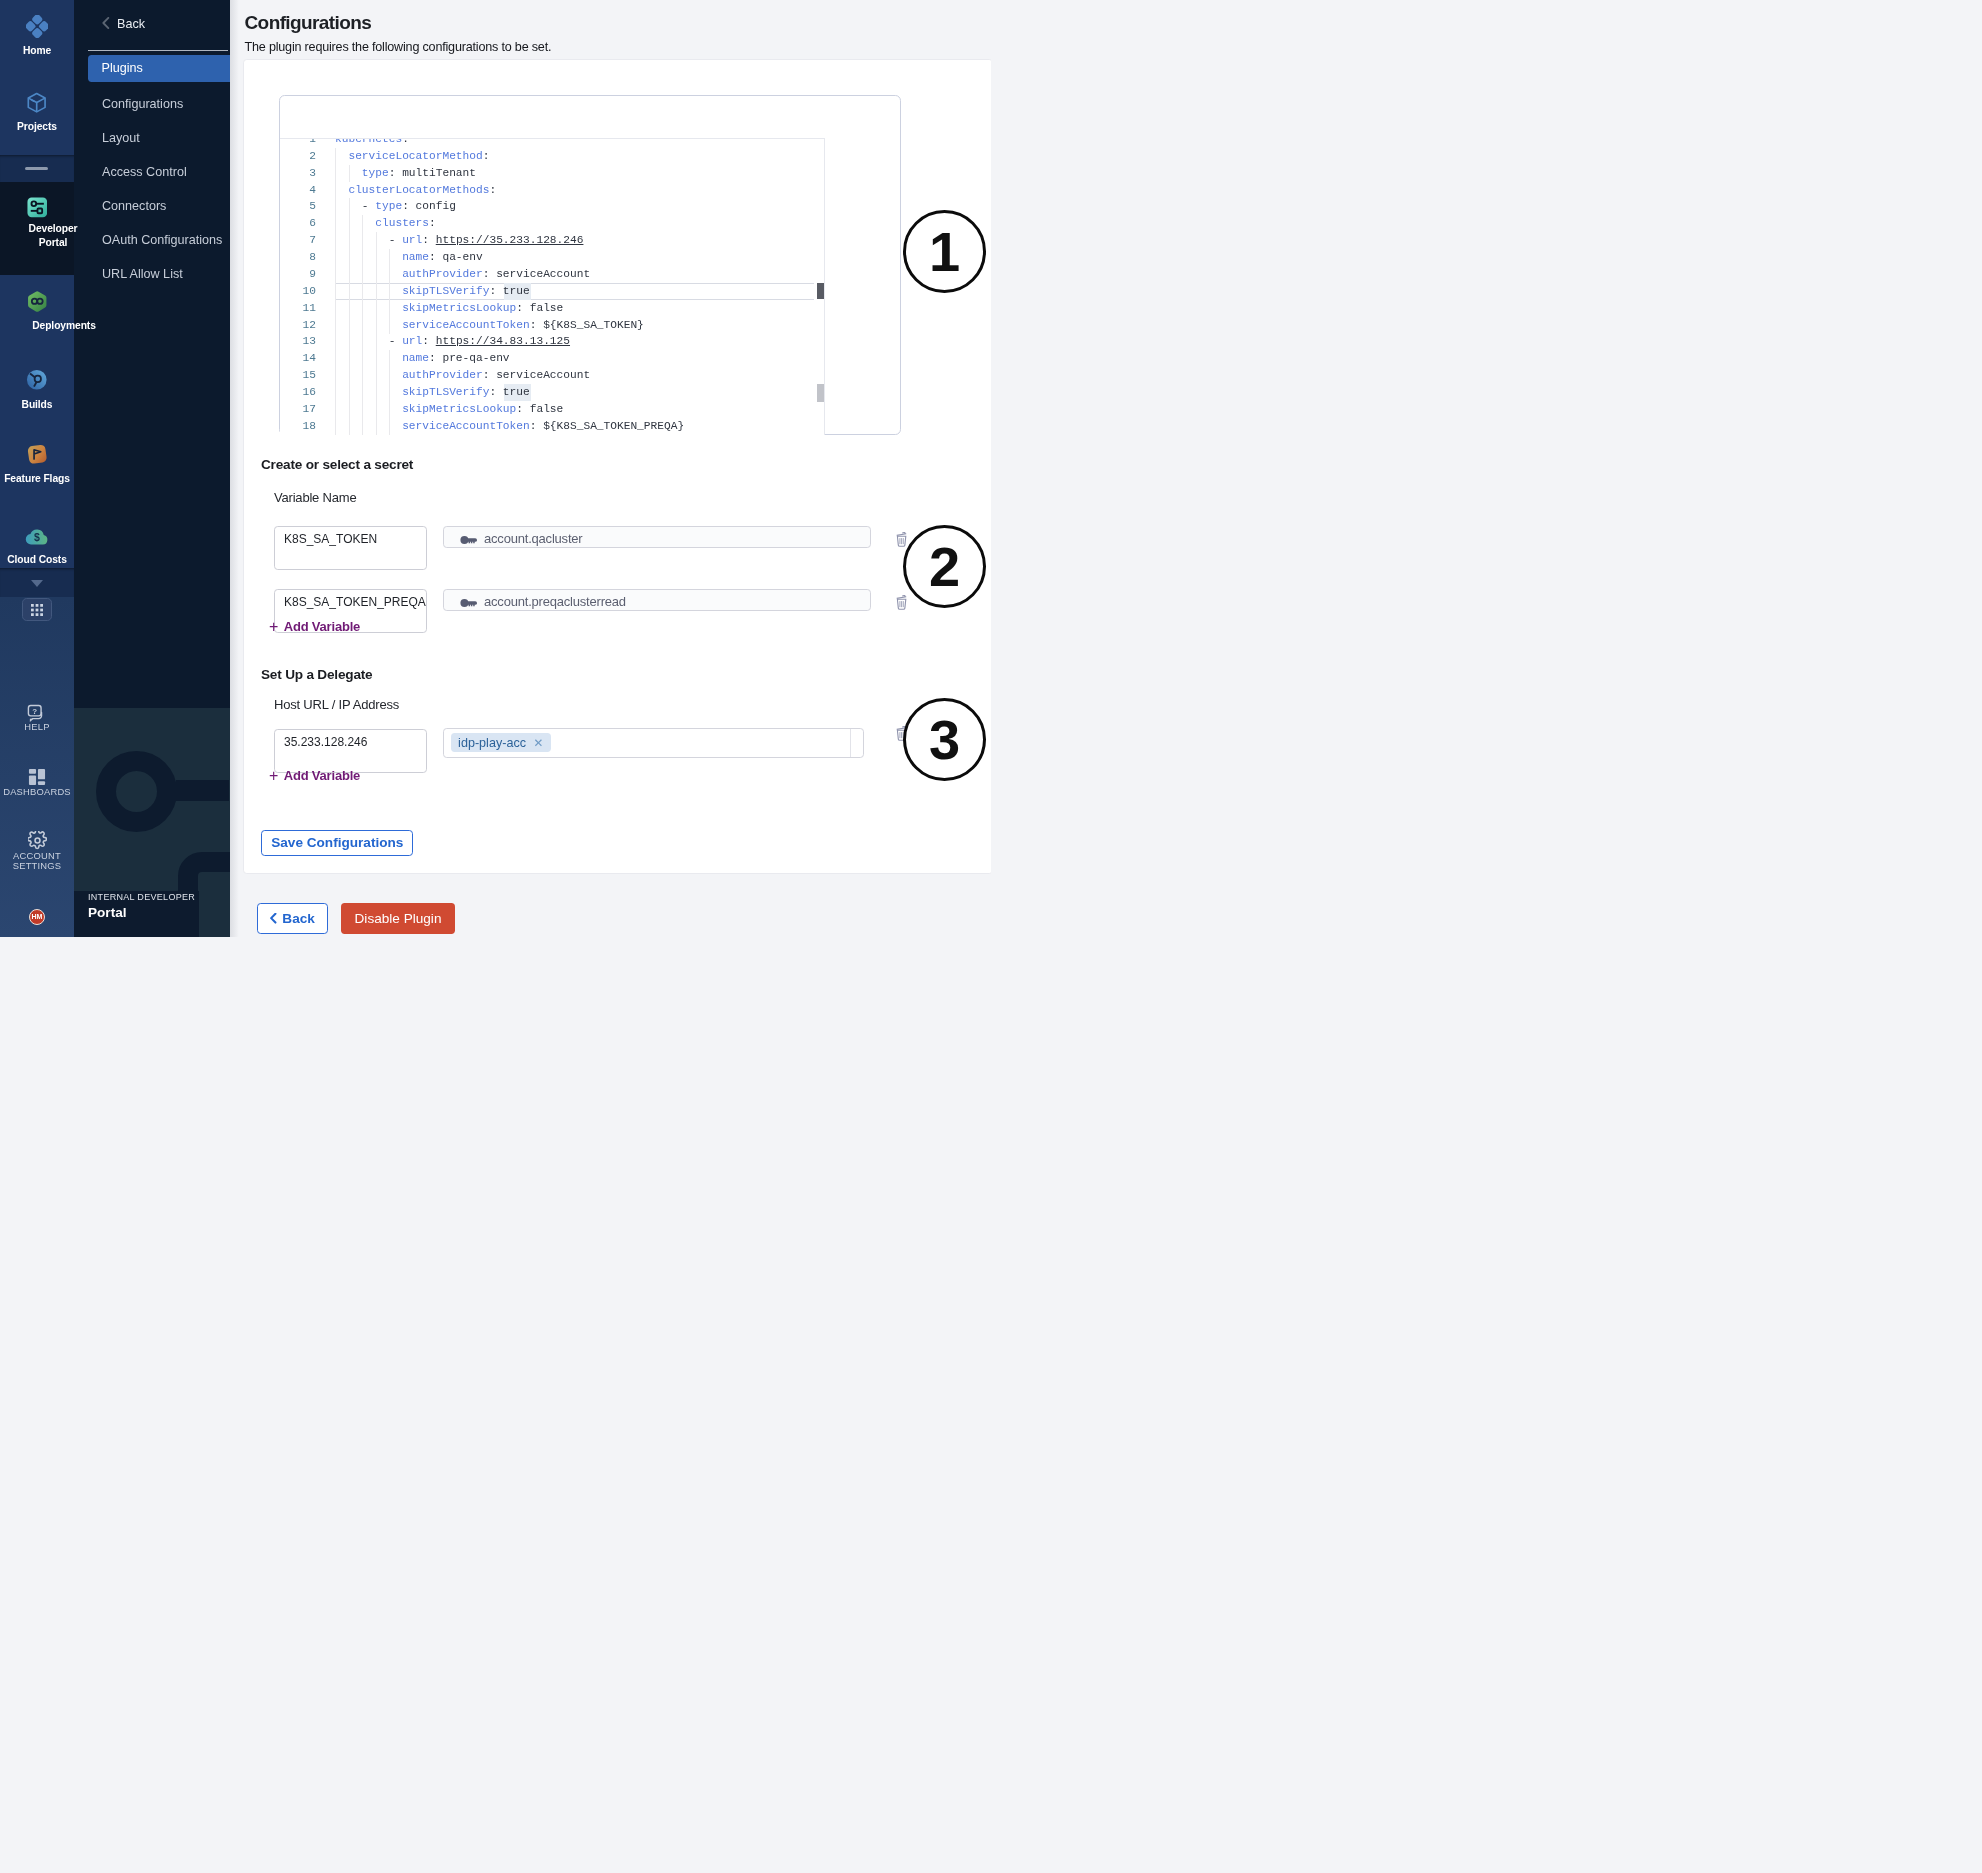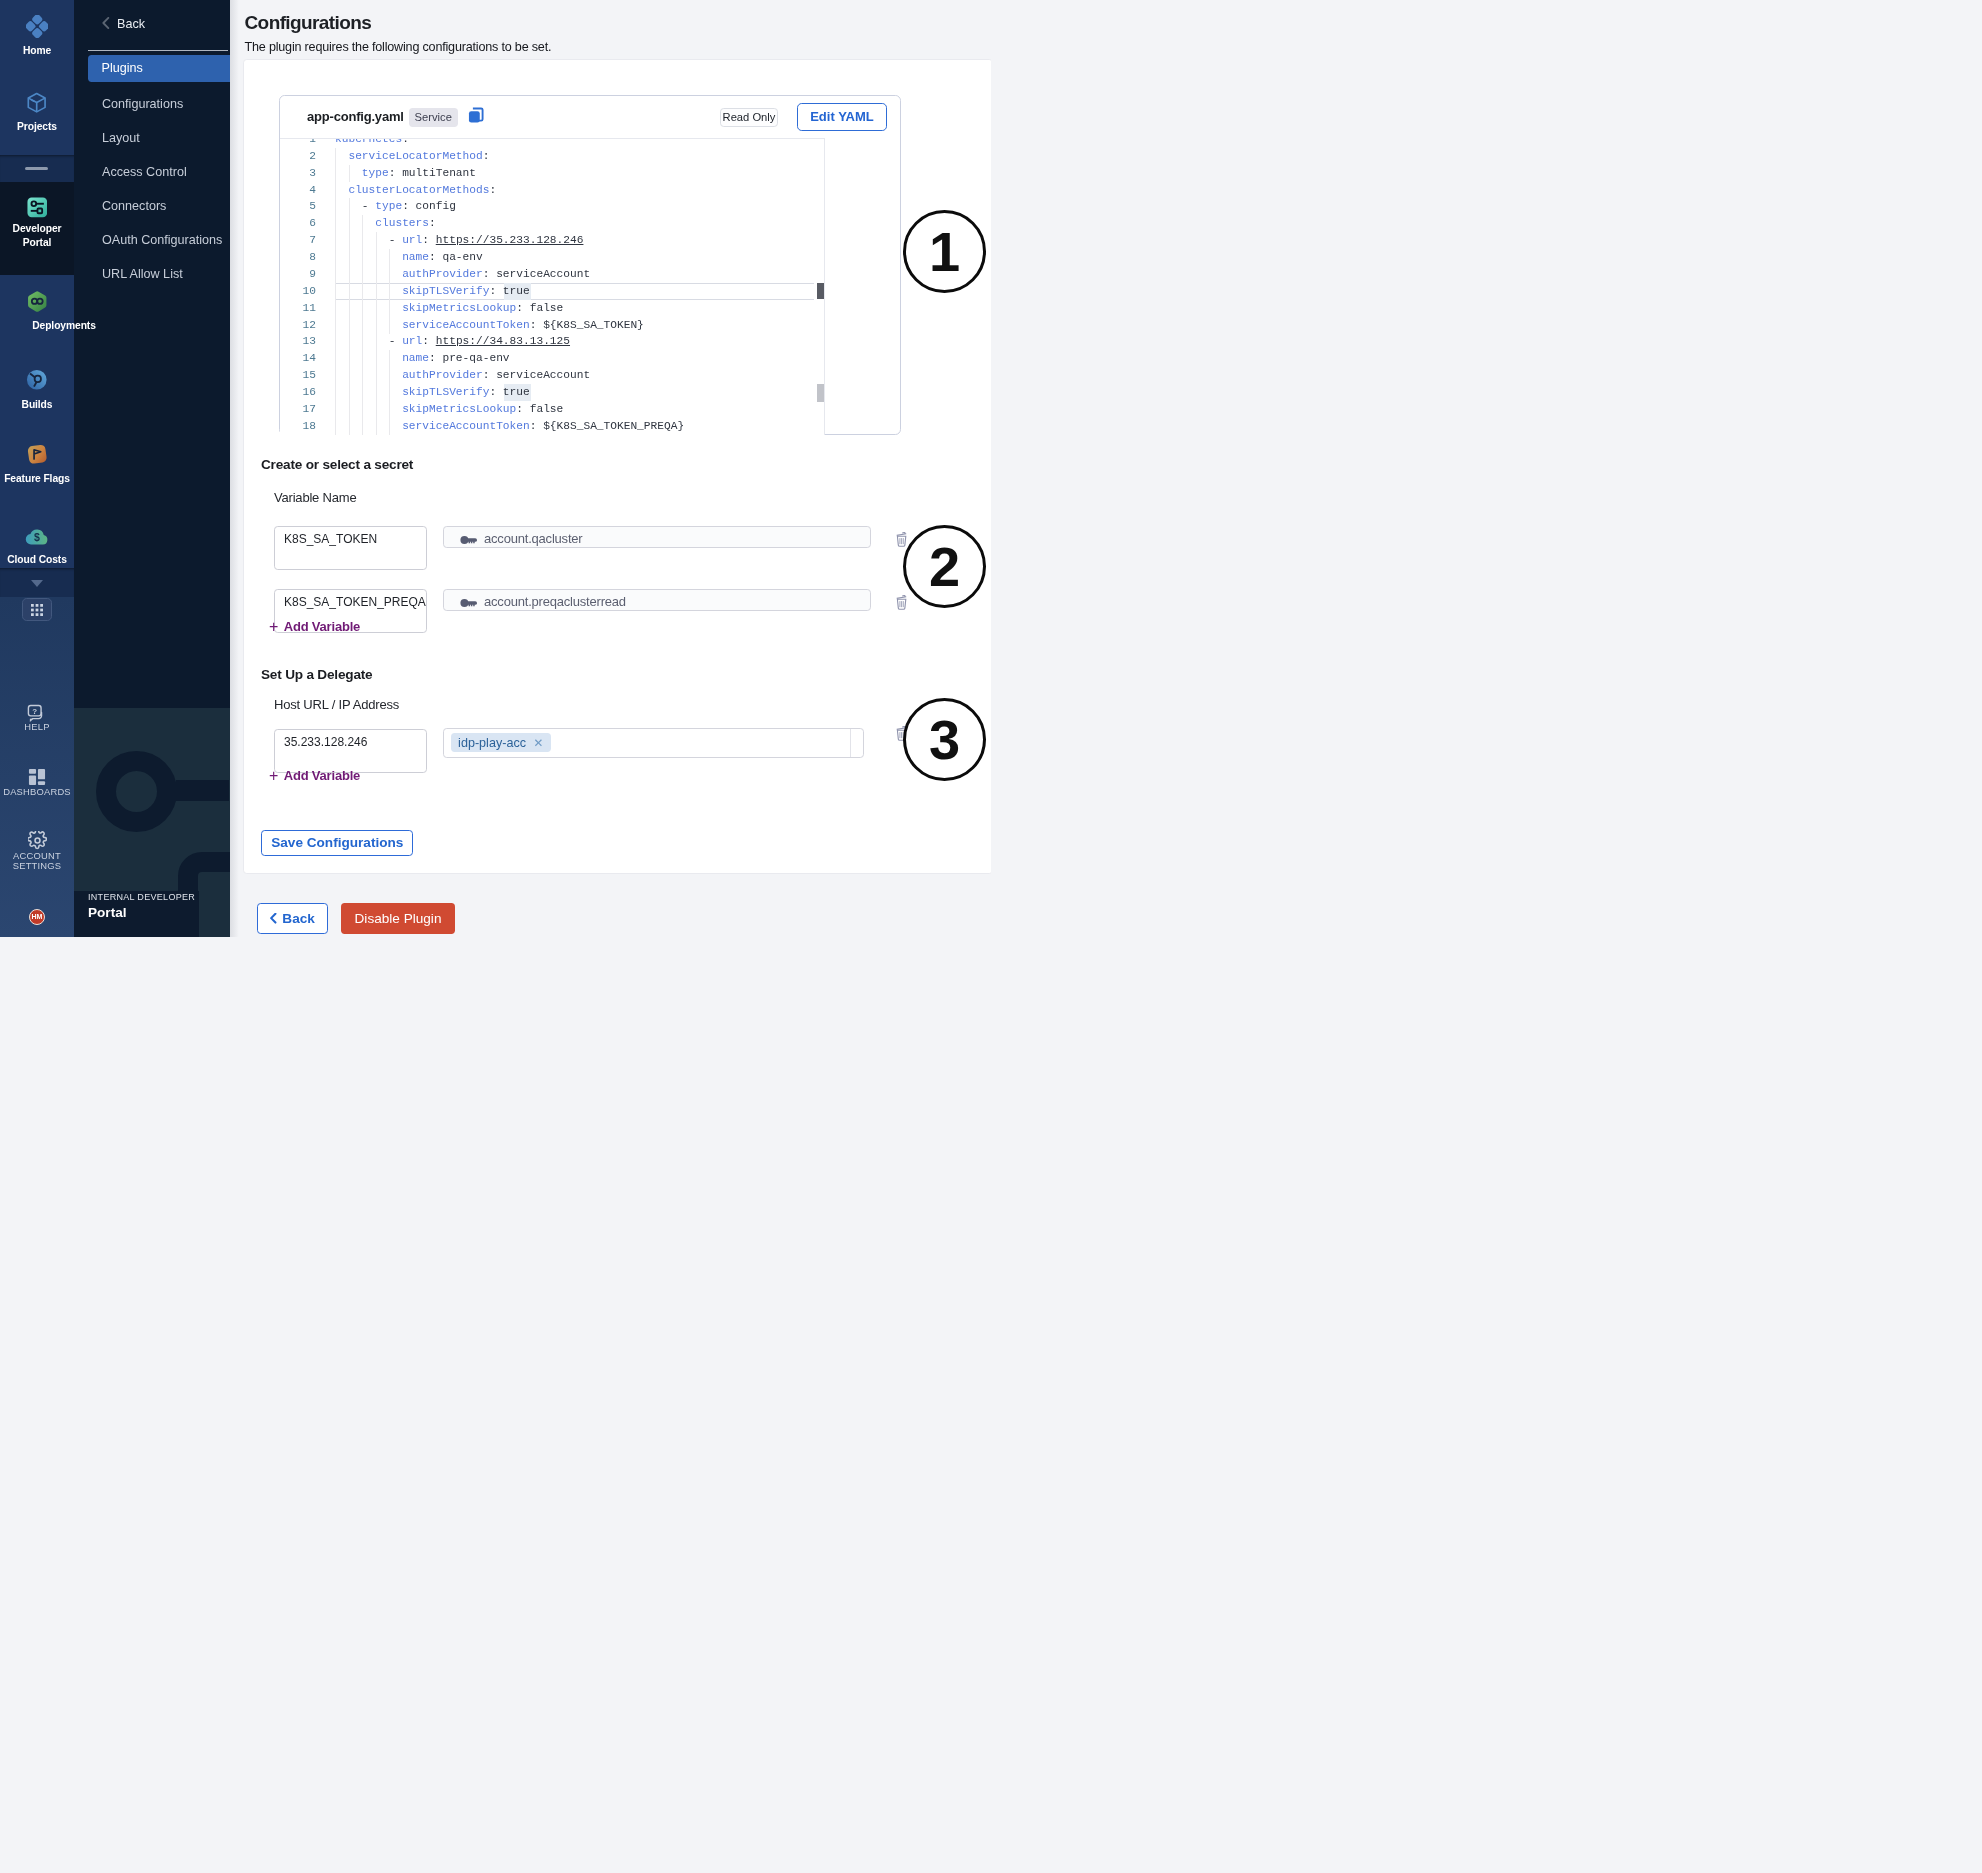--- a/index.html
+++ b/index.html
@@ -120,21 +120,21 @@
           </linearGradient>
         </defs>
     <rect x="0.5" y="0.5" width="21" height="21" rx="4.5" fill="url(#gmint)"></rect>
     <g stroke="#0a1423" stroke-width="2" fill="none">
       <circle cx="7.3" cy="7.2" r="2.5"></circle>
           <path d="M9.8 7.2 H18"></path>
       <path d="M4 14.8 H11.2"></path>
           <rect x="11.2" y="12.3" width="5" height="5" rx="1"></rect>
     </g>
       </svg></div>
-  <div class="sb1item" style="top:222px;">Developer<br>Portal</div>
+  <div class="sb1item" style="top:222px;margin-left:16px;">Developer<br>Portal</div>
 
   <div class="icwrap" style="top:290px;"><svg width="22.5" height="22.5" viewBox="0 0 24 24">
     <defs>
           <linearGradient id="ghex" x1="0" y1="0" x2="1" y2="1">
             <stop offset="0" stop-color="#74c065"></stop>
             <stop offset="1" stop-color="#337f44"></stop>
           </linearGradient>
         </defs>
     <path d="M10.6 1.8 a2.8 2.8 0 0 1 2.8 0 l7 4.05 a2.8 2.8 0 0 1 1.4 2.42 v8.1 a2.8 2.8 0 0 1 -1.4 2.42 l-7 4.05 a2.8 2.8 0 0 1 -2.8 0 l-7 -4.05 a2.8 2.8 0 0 1 -1.4 -2.42 v-8.1 a2.8 2.8 0 0 1 1.4 -2.42 Z" fill="url(#ghex)"></path>
     <g stroke="#16253e" stroke-width="1.9" fill="none">
@@ -272,30 +272,20 @@
             <div class="cl" style="top:253px"><div class="guide" style="left:55px;top:0;height:17px;"></div><div class="guide" style="left:69px;top:0;height:17px;"></div><div class="guide" style="left:82px;top:0;height:17px;"></div><div class="guide" style="left:96px;top:0;height:17px;"></div><div class="guide" style="left:109px;top:0;height:17px;"></div><div class="ln">16</div><div class="ct">          <span class="k">skipTLSVerify</span>: true</div></div>
             <div class="cl" style="top:270px"><div class="guide" style="left:55px;top:0;height:17px;"></div><div class="guide" style="left:69px;top:0;height:17px;"></div><div class="guide" style="left:82px;top:0;height:17px;"></div><div class="guide" style="left:96px;top:0;height:17px;"></div><div class="guide" style="left:109px;top:0;height:17px;"></div><div class="ln">17</div><div class="ct">          <span class="k">skipMetricsLookup</span>: false</div></div>
             <div class="cl" style="top:287px"><div class="guide" style="left:55px;top:0;height:17px;"></div><div class="guide" style="left:69px;top:0;height:17px;"></div><div class="guide" style="left:82px;top:0;height:17px;"></div><div class="guide" style="left:96px;top:0;height:17px;"></div><div class="guide" style="left:109px;top:0;height:17px;"></div><div class="ln">18</div><div class="ct">          <span class="k">serviceAccountToken</span>: ${K8S_SA_TOKEN_PREQA}</div></div>
           </div>
       <div class="curline" style="top:144px;"></div>
           <div class="occ" style="left:224px;top:144px;width:27px;"></div>
           <div class="occ" style="left:224px;top:245px;width:27px;"></div>
           <div class="ovr1" style="top:144px;"></div>
           <div class="ovr2" style="top:245px;"></div>
         </div>
-      <div id="cardhead">
-        <div class="fname">app-config.yaml</div>
-        <div class="chip">Service</div>
-        <svg class="copyic" width="16" height="17" viewBox="0 0 17 18">
-          <path d="M5.2 1.5 H14 Q15.5 1.5 15.5 3 V13 Q15.5 14.5 14 14.5 H11" fill="none" stroke="#2e6fd4" stroke-width="2"></path>
-          <rect x="1" y="4.5" width="11.5" height="12" rx="2.5" fill="#2e6fd4"></rect>
-        </svg>
-        <div class="readonly">Read Only</div>
-        <div class="edityaml">Edit YAML</div>
-      </div>
     </div>
 
     <div class="h2" style="left:17px;top:397px;">Create or select a secret</div>
     <div class="label" style="left:30px;top:430px;">Variable Name</div>
 
     <div class="inputbox" style="left:30px;top:466px;">K8S_SA_TOKEN</div>
     <div class="secretbox" style="top:466px;">
       <svg class="abs" style="left:16px;top:5.6px;" width="18" height="14" viewBox="0 0 19 15">
           <circle cx="4.6" cy="7.5" r="4.3" fill="#575c72"></circle>
           <rect x="7" y="5.5" width="11" height="4" rx="1.8" fill="#575c72"></rect>

